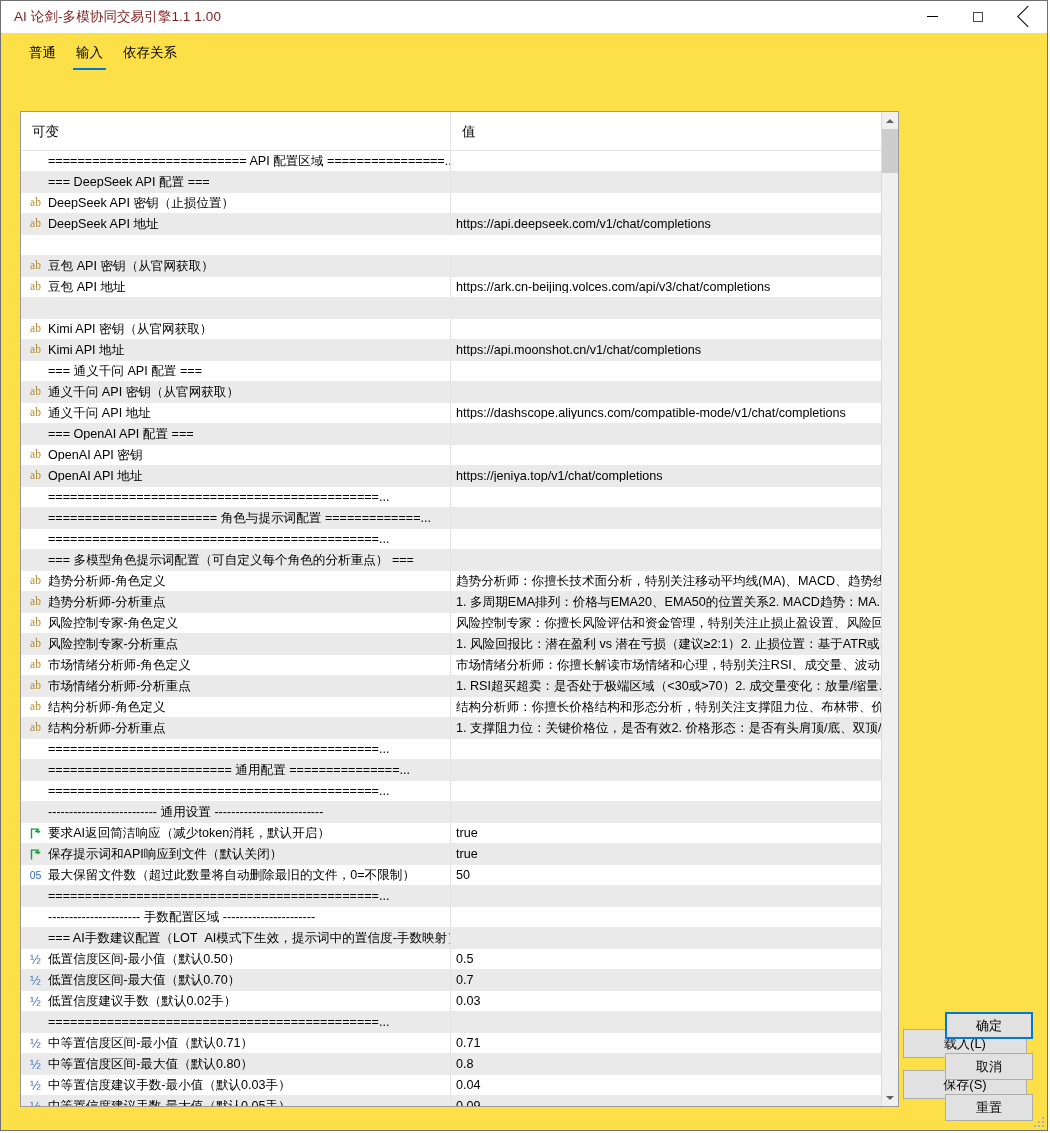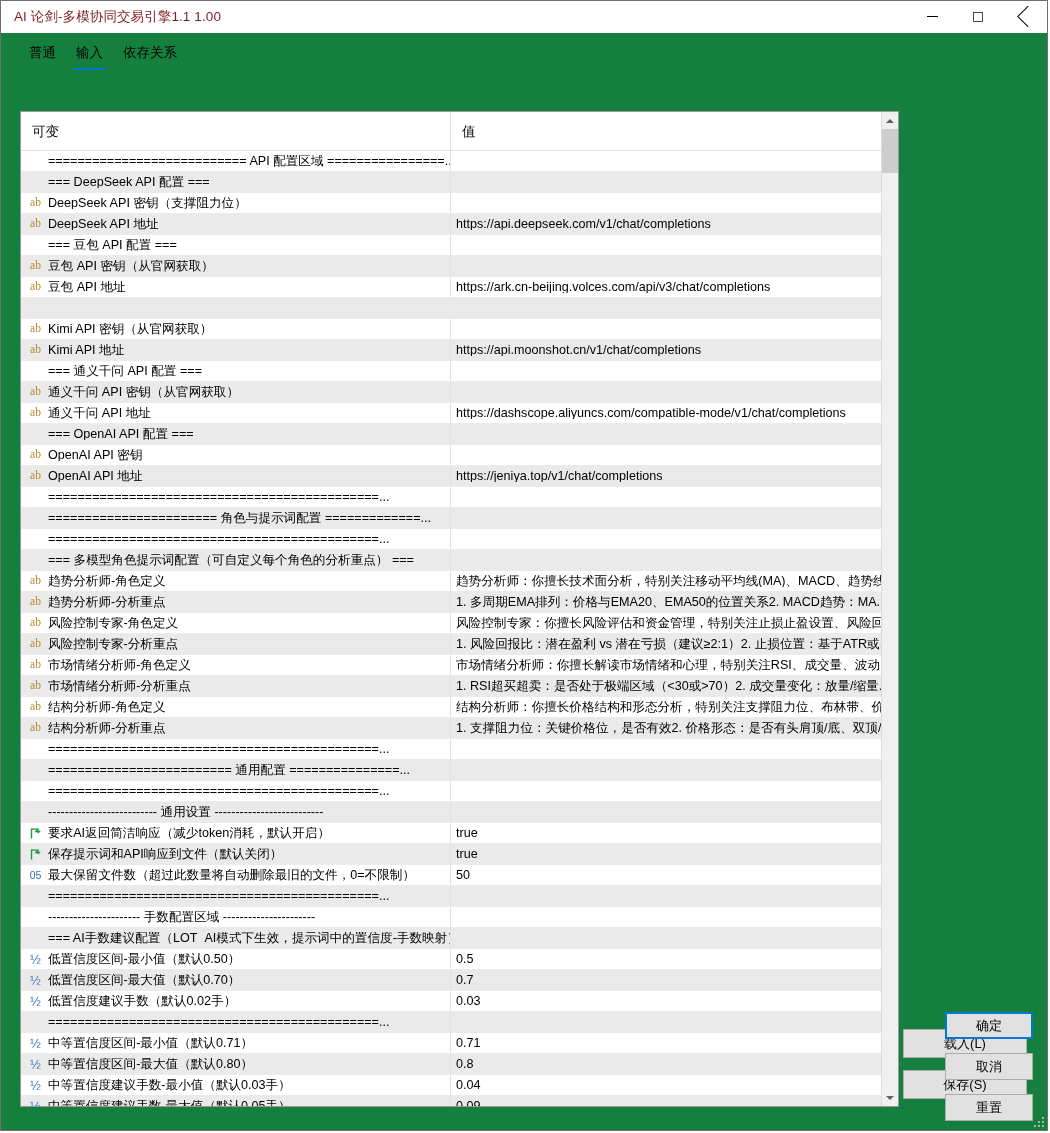--- a/index.html
+++ b/index.html
@@ -85,21 +85,21 @@
     width: 15px;
     height: 1px;
     background: #000;
   }
   .glyph-close:before { transform: rotate(45deg); transform-origin: 0 0; }
   .glyph-close:after  { transform: rotate(-45deg); transform-origin: 0 1px; }
 
   
   .content {
     flex: 1;
-    background: #15803d;
+    background: #fde047;
     position: relative;
     padding-left: 8px;
   }
 
   
   .tabstrip {
     position: absolute;
     left: 0;
     top: 8px;
     height: 30px;
@@ -369,40 +369,36 @@
                 <span class="ticon none"></span>
                 <span class="lbl">=== DeepSeek API 配置 ===</span>
               </div>
               <div class="cell value">
                 <span class="lbl"></span>
               </div>
             </div>
             <div class="row">
               <div class="cell name">
                 <span class="ticon ab">ab</span>
-                <span class="lbl">DeepSeek API 密钥（支撑阻力位）</span>
+                <span class="lbl">DeepSeek API 密钥（止损位置）</span>
               </div>
               <div class="cell value">
                 <span class="lbl"></span>
               </div>
             </div>
             <div class="row alt">
               <div class="cell name">
                 <span class="ticon ab">ab</span>
                 <span class="lbl">DeepSeek API 地址</span>
               </div>
               <div class="cell value">
                 <span class="lbl">https://api.deepseek.com/v1/chat/completions</span>
               </div>
             </div>
             <div class="row">
-              <div class="cell name">
-                <span class="ticon none"></span>
-                <span class="lbl">=== 豆包 API 配置 ===</span>
-              </div>
               <div class="cell value">
                 <span class="lbl"></span>
               </div>
             </div>
             <div class="row alt">
               <div class="cell name">
                 <span class="ticon ab">ab</span>
                 <span class="lbl">豆包 API 密钥（从官网获取）</span>
               </div>
               <div class="cell value">

